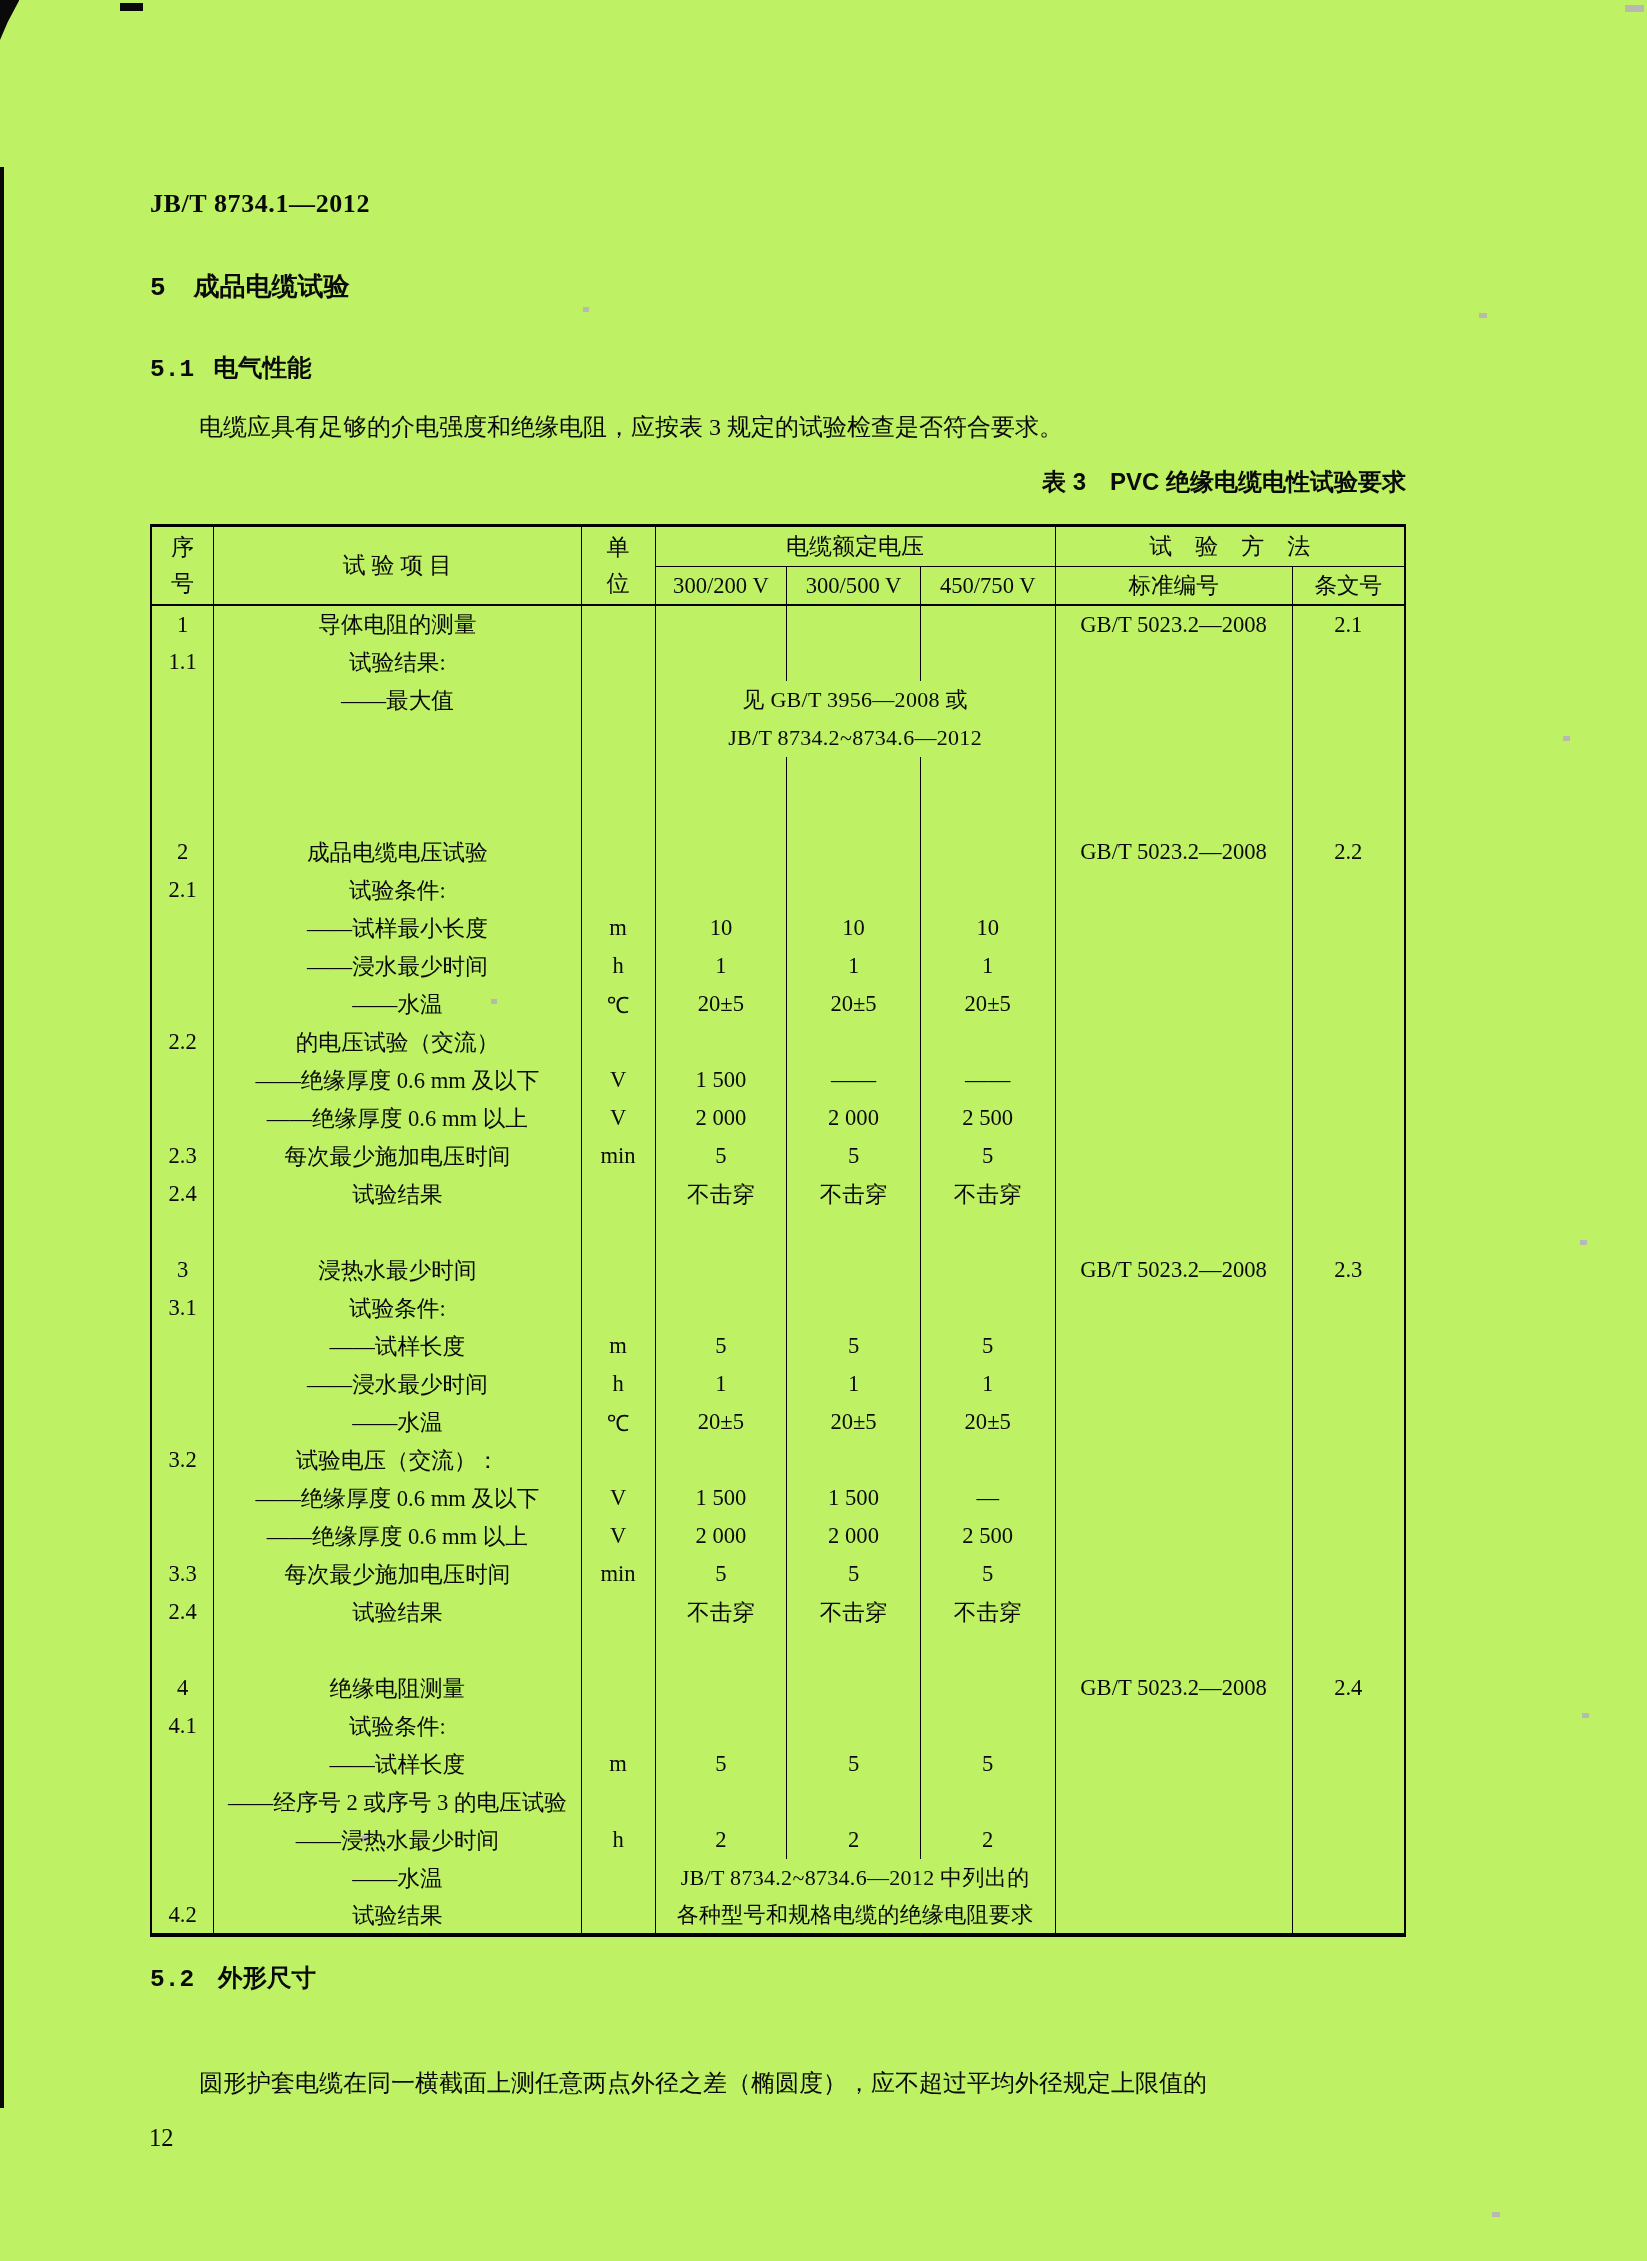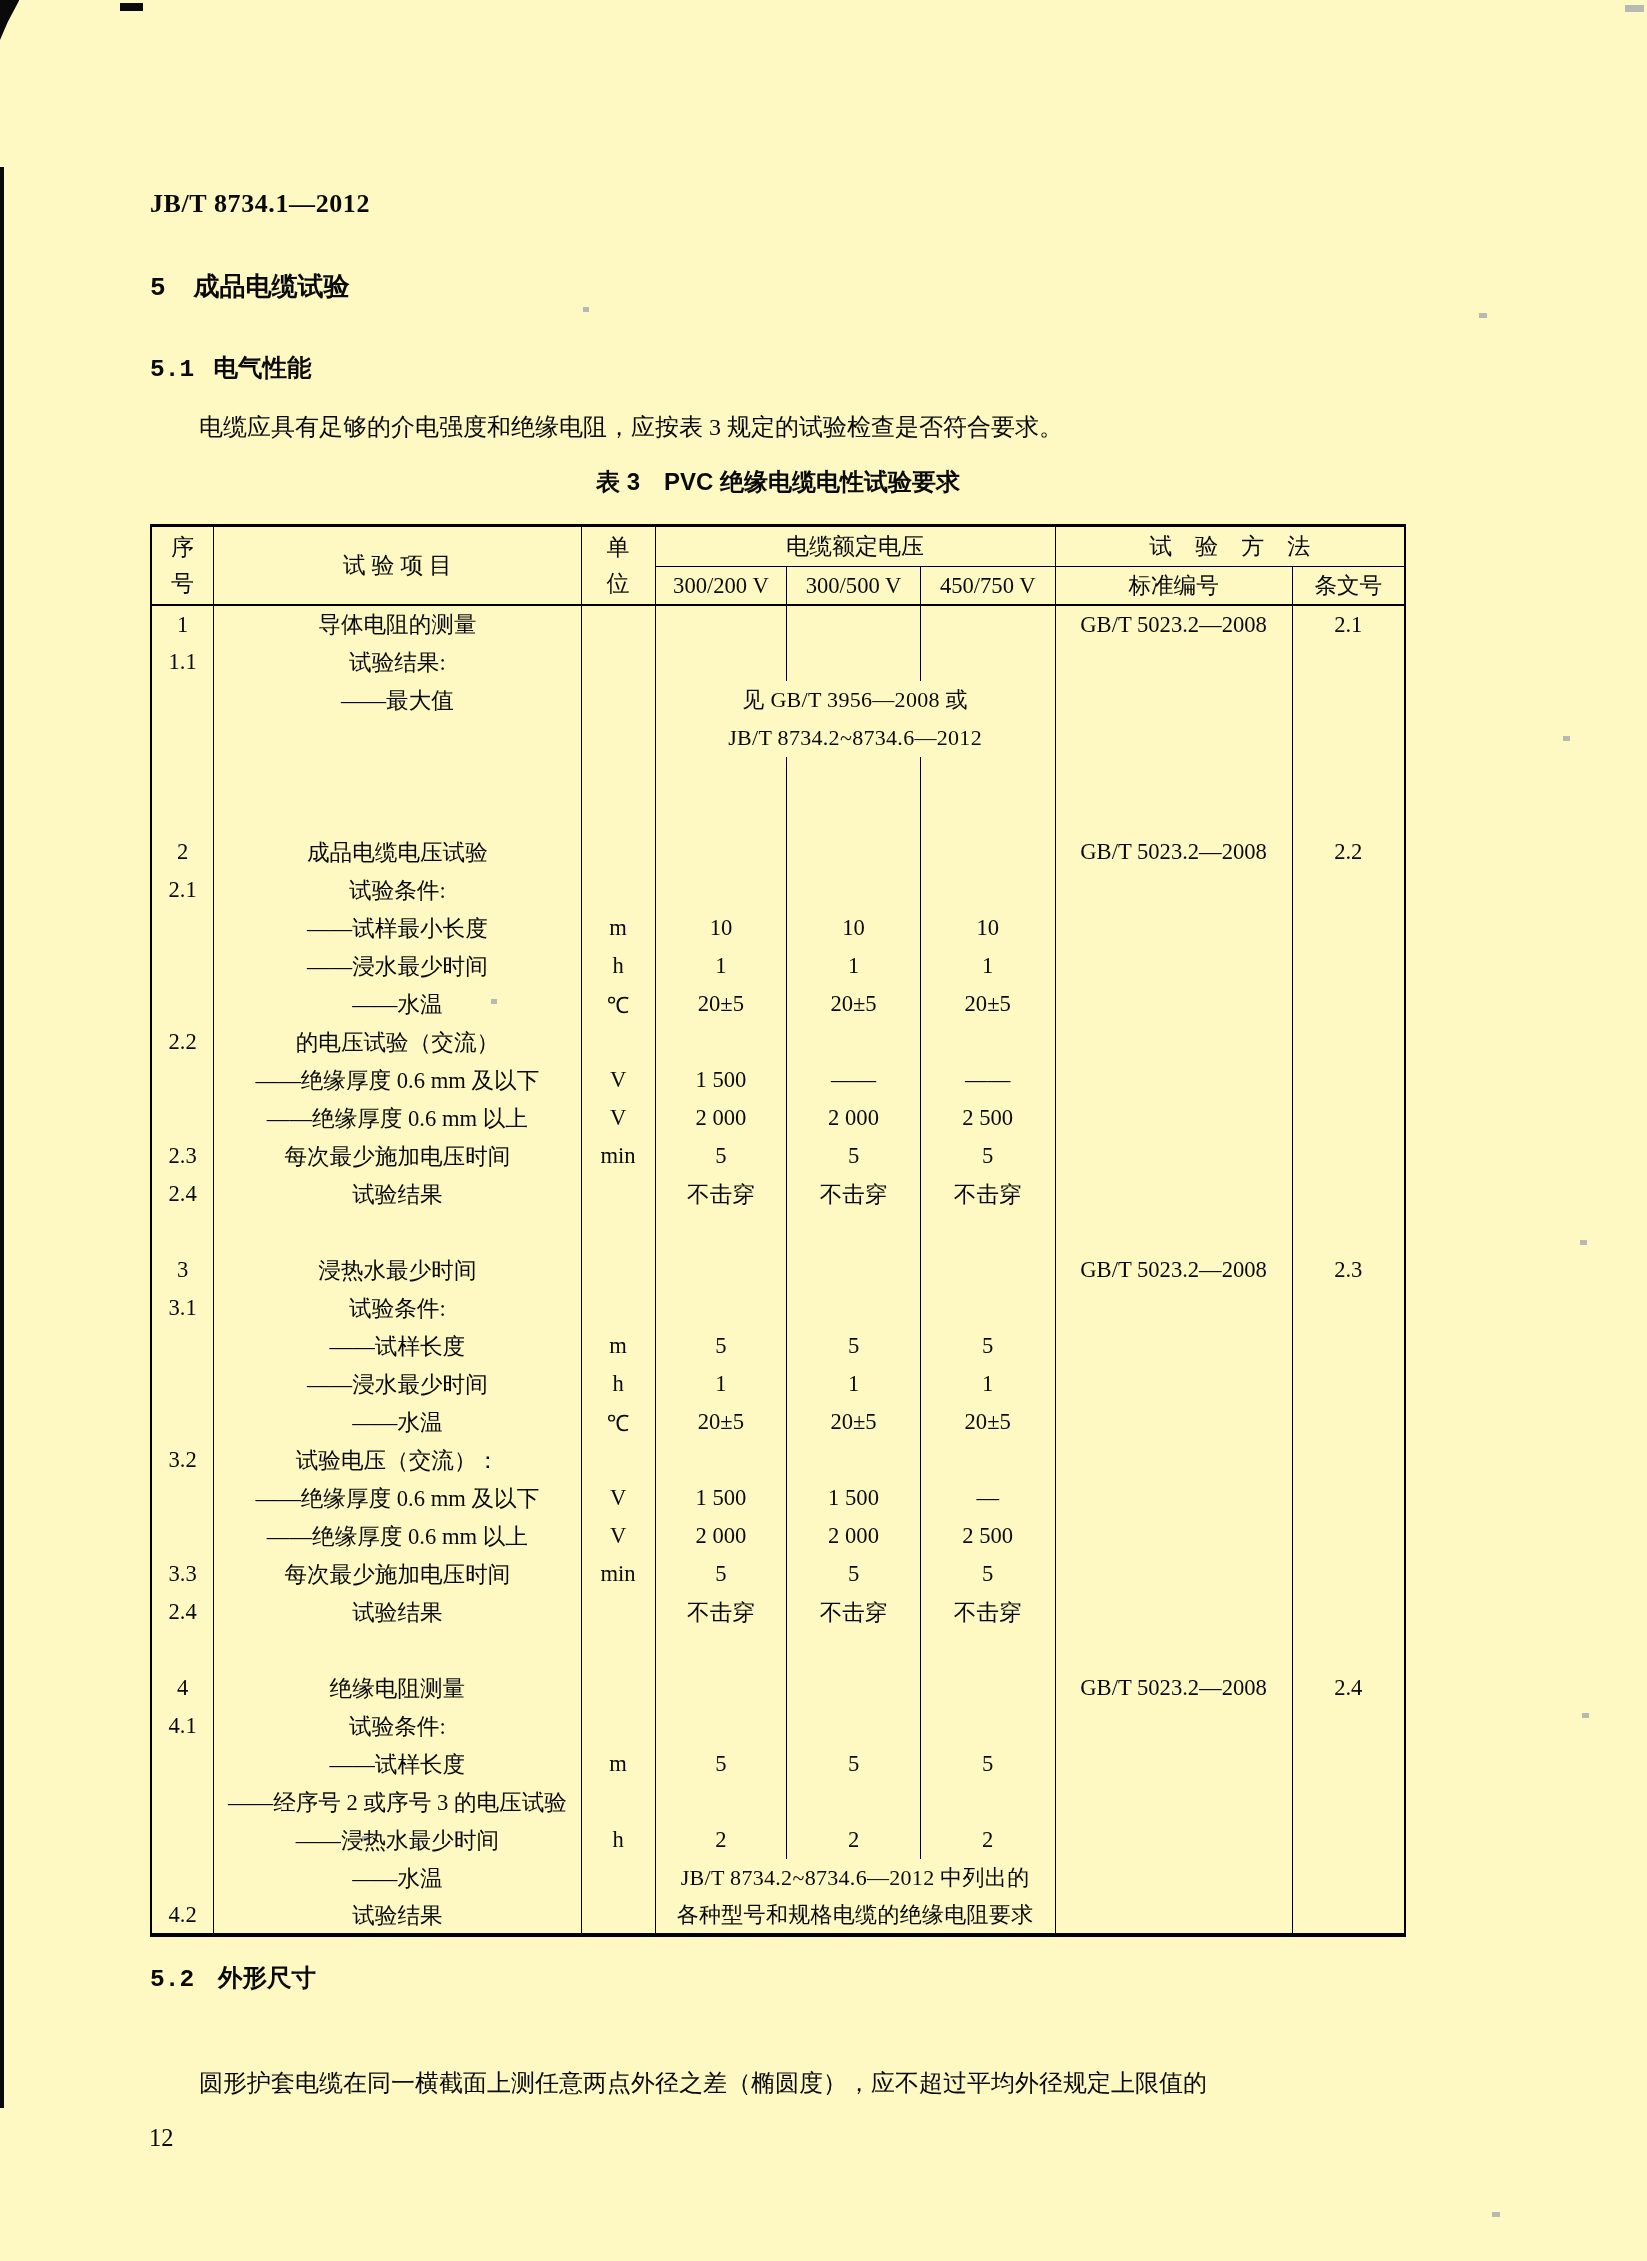--- a/index.html
+++ b/index.html
@@ -1,40 +1,40 @@
 <!DOCTYPE html>
 <html style="font-size:10.3px"><head>
 <meta charset="utf-8">
 <style>
   html,body { margin:0; padding:0; }
   body { background:#888; }
   .page {
     position:relative; width:1647px; height:2261px;
-    background:#fef9c3; overflow:hidden;
+    background:#bef264; overflow:hidden;
     font-family:"Liberation Serif", serif; color:#0a0a0a;
   }
   
   .edge-bar { position:absolute; left:0; top:167px; width:3.9px; height:1941px; background:#090909; }
   .speck { position:absolute; background:#0a0a0a; }
   .speck.light { background:#b9b9b4; }
   
   .doc-code { position:absolute; left:150px; top:189px; font-size:26px; font-weight:bold; letter-spacing:0.6px; }
   .h-main { position:absolute; left:150px; font-family:Liberation Mono, monospace; font-weight:bold; }
   .h-main .hnum { display:inline-block; }
   .h5   { top:269px; font-size:26px; }
   .h5 .hnum { margin-right:28px; }
   .h51  { top:351px; font-size:24.5px; }
   .h51 .hnum { margin-right:19.4px; }
   .h52  { top:1961px; font-size:24.5px; }
   .h52 .hnum { margin-right:24px; }
   .para { position:absolute; left:199px; font-size:24px; white-space:nowrap; }
   .p1 { top:411px; }
   .p2 { top:2025px; }
   .p3 { top:2067px; }
-  .tbl-title { position:absolute; left:150px; top:466px; width:1256px; text-align:center;
+  .tbl-title { position:absolute; left:150px; top:466px; width:1256px; text-align:right;
                font-family:"Liberation Sans", sans-serif; font-weight:bold; font-size:24px; }
   .page-num { position:absolute; left:149px; top:2124px; font-size:24.5px; }
   
   table.doc-table {
     position:absolute; left:150px; top:524px; width:1256px;
     border-collapse:collapse; table-layout:fixed;
     border:2.6px solid #000; border-top-width:3.2px; border-bottom-width:4.5px;
     font-size:22.6px;
   }
   table.doc-table td { padding:0; vertical-align:middle; text-align:center; overflow:hidden; }

